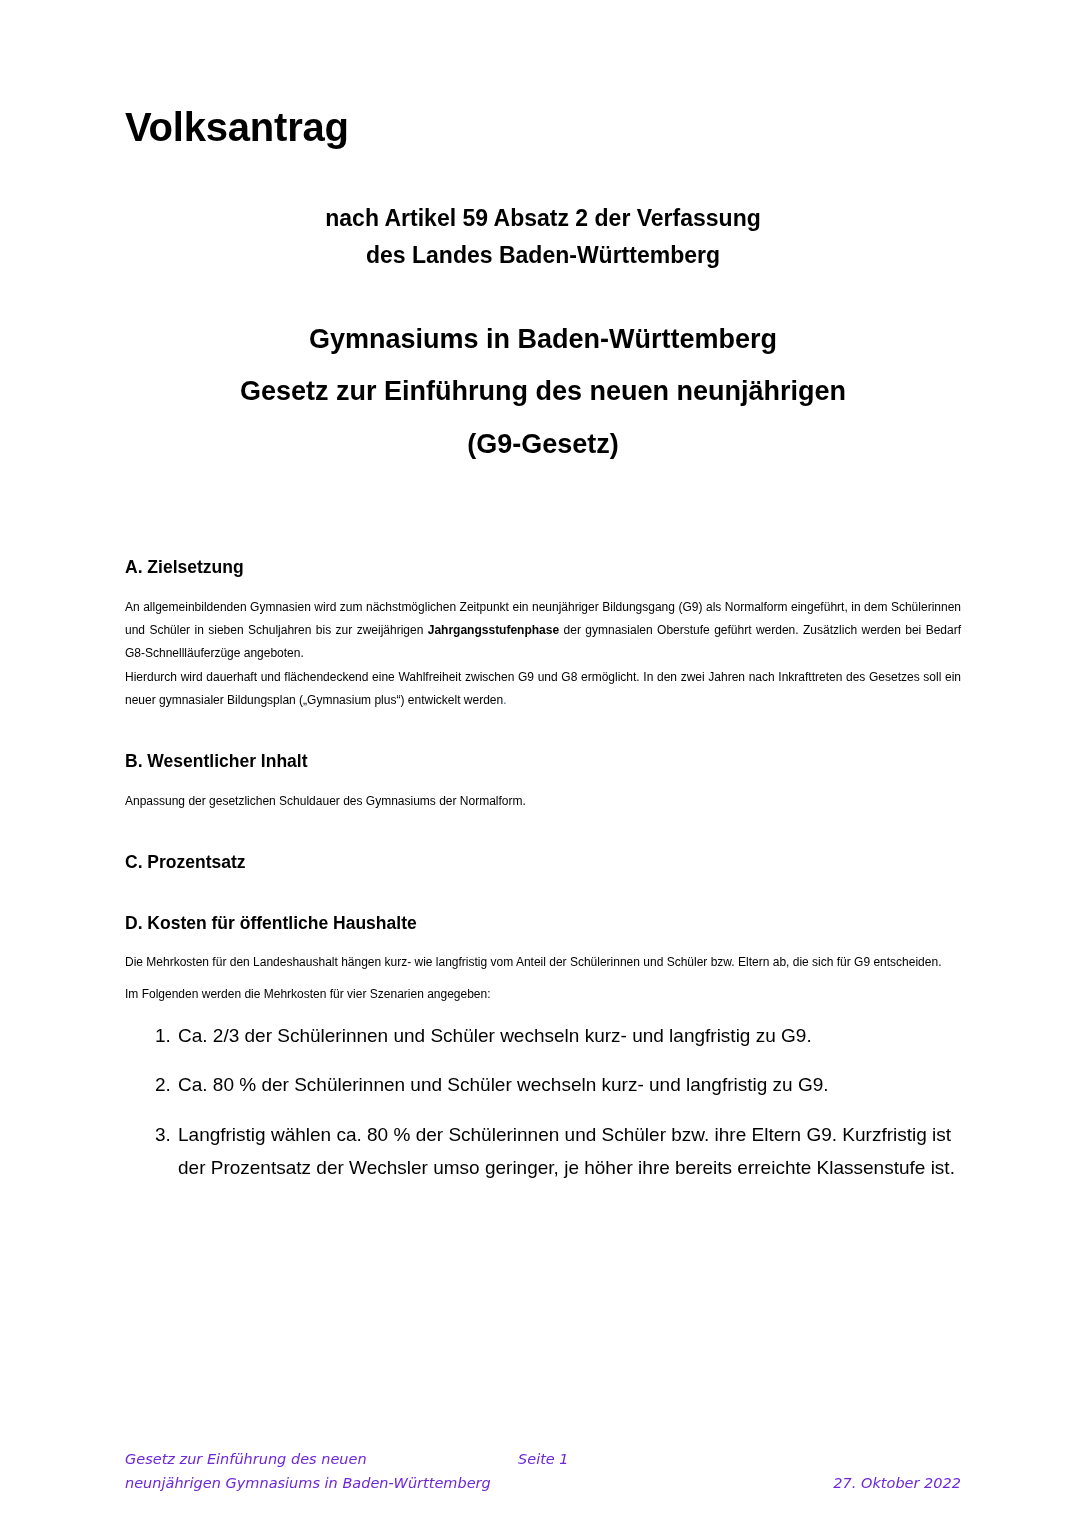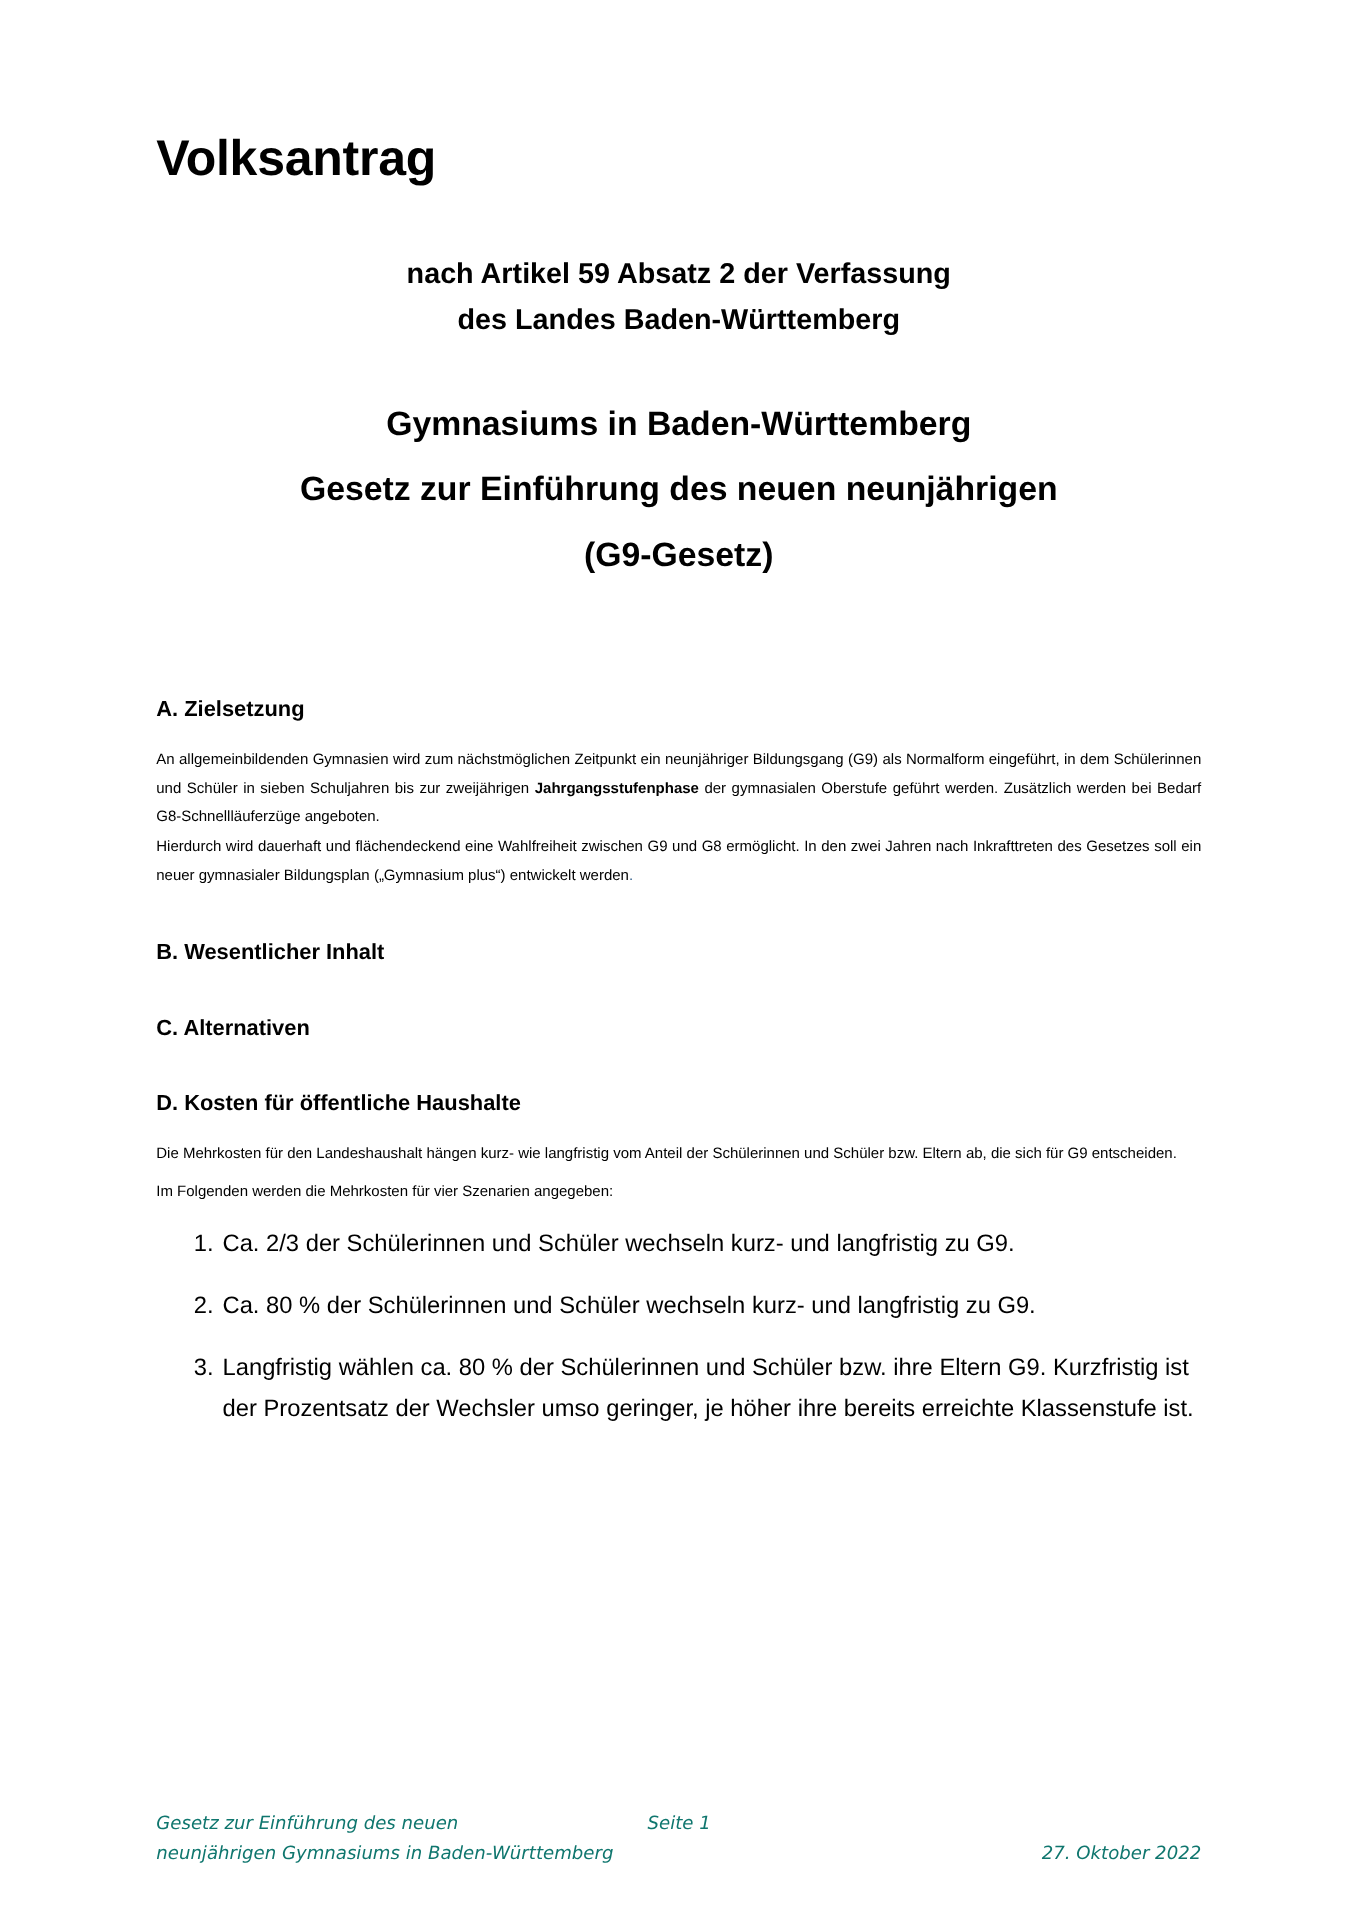--- a/index.html
+++ b/index.html
@@ -119,21 +119,21 @@
 
   
   .footer {
     position: absolute;
     left: 125px;
     top: 1448px;
     width: 836px;
     font-family: "DejaVu Sans", sans-serif;
     font-style: italic;
     font-size: 14.5px;
-    color: #0f766e;
+    color: #6d28d9;
     line-height: 1.62;
   }
   .footer-row {
     position: relative;
     height: 24px;
   }
   .footer-left {
     position: absolute;
     left: 0;
     top: 0;
@@ -173,22 +173,23 @@
     </div>
 
     <h2 class="section-heading sec-a">A. Zielsetzung</h2>
 
     <p class="body-par par-gap-sm"><span>An allgemeinbildenden Gymnasien wird zum nächstmöglichen Zeitpunkt ein neunjähriger Bildungsgang (G9) als Normalform eingeführt, in dem Schülerinnen und Schüler in sieben Schuljahren bis zur zweijährigen </span><b>Jahrgangsstufenphase</b><span> der gymnasialen Oberstufe geführt werden. Zusätzlich werden bei Bedarf G8-Schnellläuferzüge angeboten.</span></p>
 
     <p class="body-par"><span>Hierdurch wird dauerhaft und flächendeckend eine Wahlfreiheit zwischen G9 und G8 ermöglicht. In den zwei Jahren nach Inkrafttreten des Gesetzes soll ein neuer gymnasialer Bildungsplan („Gymnasium plus“) entwickelt werden</span><span class="blue-dot">.</span></p>
 
     <h2 class="section-heading sec-b">B. Wesentlicher Inhalt</h2>
 
-
-    <h2 class="section-heading sec-c">C. Alternativen</h2>
+    <p class="body-par tight par-gap-sm">Anpassung der gesetzlichen Schuldauer des Gymnasiums der Normalform.</p>
+
+    <h2 class="section-heading sec-c">C. Prozentsatz</h2>
 
 
     <h2 class="section-heading sec-d">D. Kosten für öffentliche Haushalte</h2>
 
     <p class="body-par par-gap-sm">Die Mehrkosten für den Landeshaushalt hängen kurz- wie langfristig vom Anteil der Schülerinnen und Schüler bzw. Eltern ab, die sich für G9 entscheiden.</p>
 
     <p class="body-par tight par-gap-xs">Im Folgenden werden die Mehrkosten für vier Szenarien angegeben:</p>
 
     <ol class="scenario-list">
       <li>

